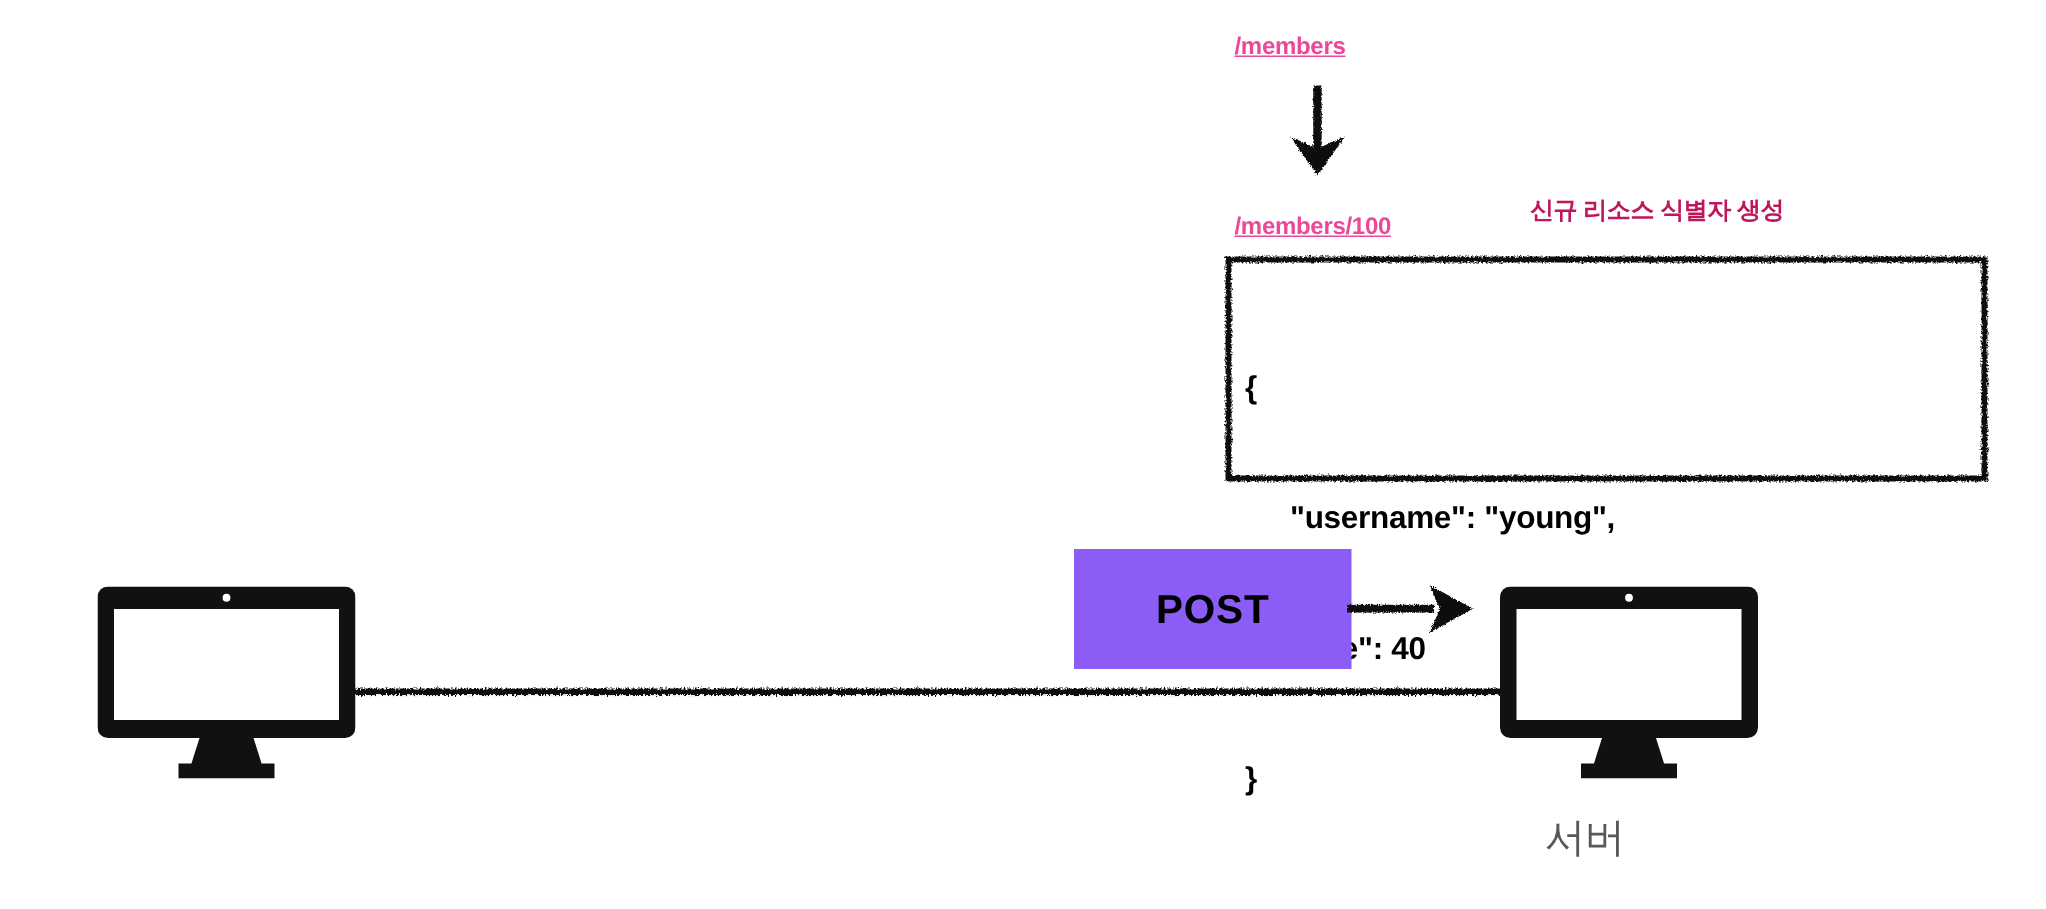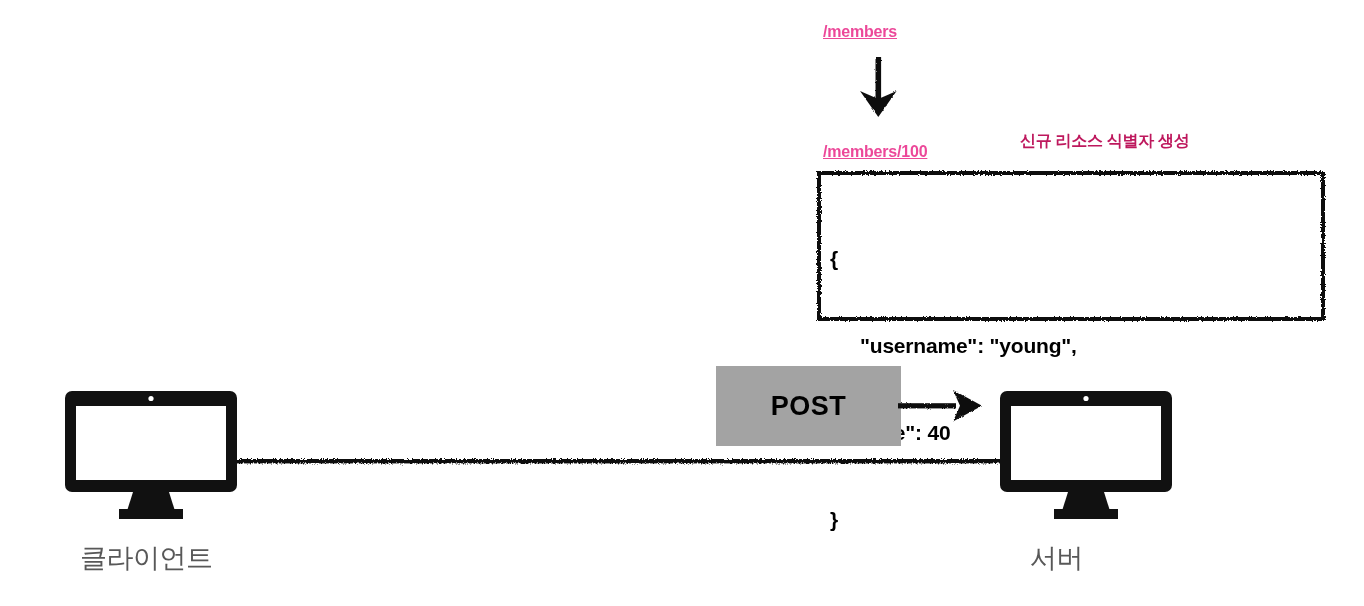--- a/index.html
+++ b/index.html
@@ -80,21 +80,21 @@
   .json-line { display: block; white-space: pre; }
   .json-indent { display: inline-block; width: 30px; }
   .json-val { font-weight: 800; }
 
   
   #post-badge {
     left: 716px;
     top: 366px;
     width: 185px;
     height: 80px;
-    background: #a3a3a3;
+    background: #8b5cf6;
     display: flex;
     align-items: center;
     justify-content: center;
   }
   #post-badge .post-text {
     font-size: 27px;
     font-weight: 700;
     color: #000;
     letter-spacing: 0.5px;
     line-height: 1;
@@ -205,21 +205,20 @@
         <rect x="0" y="0" width="172" height="101" rx="7" ry="7"></rect>
         <rect x="112" y="112" width="48" height="0"></rect>
       </g>
       <rect x="11" y="15" width="150" height="74" fill="#ffffff"></rect>
       <circle cx="86" cy="7.5" r="2.6" fill="#ffffff"></circle>
       <path d="M 68 101 L 104 101 L 110 120 L 62 120 Z" fill="#111111"></path>
       <rect x="54" y="118" width="64" height="10" fill="#111111"></rect>
     </svg>
   </div>
 
-  <div class="abs node-label" id="client-label">클라이언트</div>
 
   <div class="abs monitor" id="server-monitor">
     <svg width="172" height="128" viewBox="0 0 172 128" xmlns="http://www.w3.org/2000/svg">
       <g fill="#111111">
         <rect x="0" y="0" width="172" height="101" rx="7" ry="7"></rect>
       </g>
       <rect x="11" y="15" width="150" height="74" fill="#ffffff"></rect>
       <circle cx="86" cy="7.5" r="2.6" fill="#ffffff"></circle>
       <path d="M 68 101 L 104 101 L 110 120 L 62 120 Z" fill="#111111"></path>
       <rect x="54" y="118" width="64" height="10" fill="#111111"></rect>

